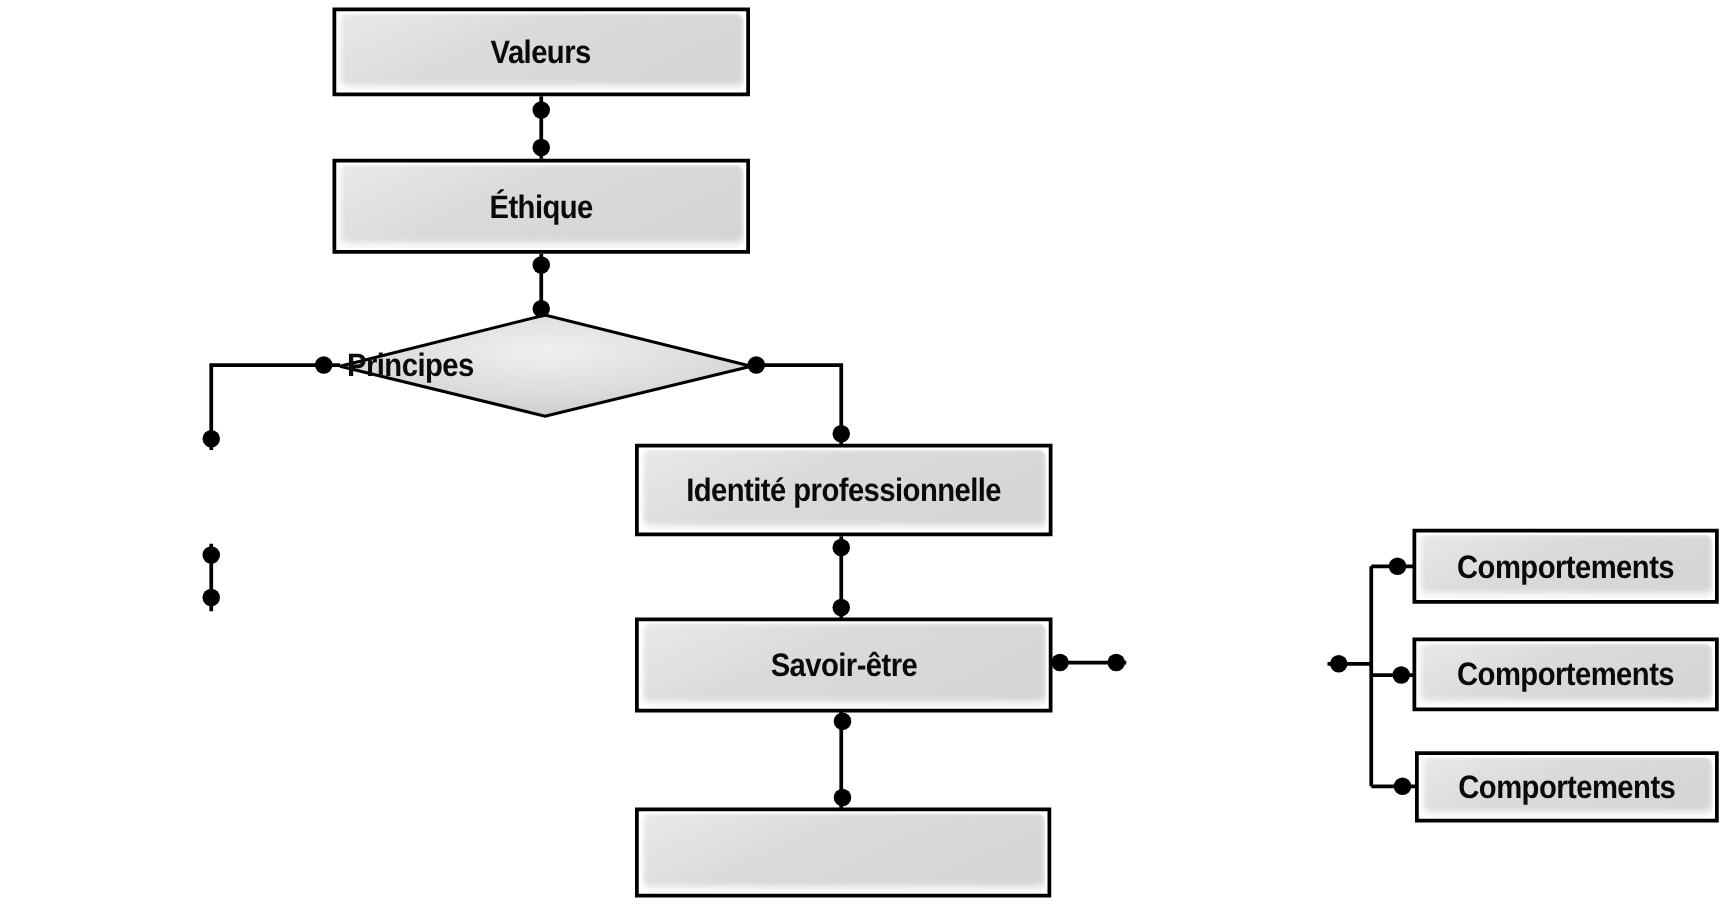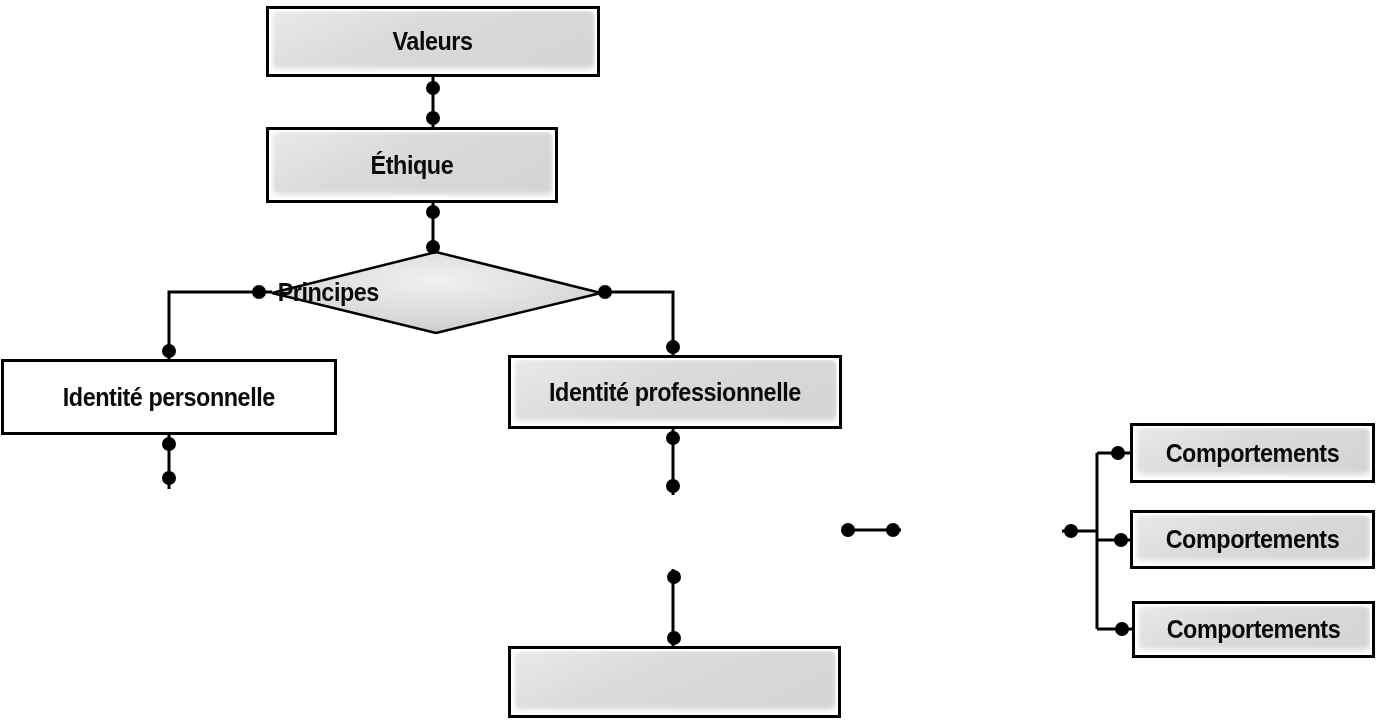--- a/index.html
+++ b/index.html
@@ -126,40 +126,40 @@
       <circle cx="1121" cy="540" r="7"></circle>
       <circle cx="1122" cy="629" r="7"></circle>
     </g>
   </svg>
 
   <div class="node" style="left:266px;top:6px;width:334px;height:71px">
     <div class="fill"></div>
     <span class="lbl">Valeurs</span>
   </div>
 
-  <div class="node" style="left:266px;top:127px;width:292px;height:76px">
+  <div class="node" style="left:266px;top:127px;width:334px;height:76px">
     <div class="fill"></div>
     <span class="lbl">Éthique</span>
   </div>
 
   <div class="diamond-label">
     <span class="lbl">Principes</span>
   </div>
 
-  <div class="node white" style="left:1px;top:359px;width:336px;height:76px">
-
-    <span class="lbl">Identité personnelle</span>
-  </div>
 
 
   <div class="node" style="left:508px;top:355px;width:334px;height:74px">
     <div class="fill"></div>
     <span class="lbl">Identité professionnelle</span>
   </div>
 
+  <div class="node" style="left:508px;top:494px;width:334px;height:76px">
+    <div class="fill"></div>
+    <span class="lbl">Savoir-être</span>
+  </div>
 
   <div class="node" style="left:508px;top:646px;width:333px;height:72px">
     <div class="fill"></div>
     <span class="lbl"></span>
   </div>
 
 
   <div class="node" style="left:1130px;top:423px;width:245px;height:60px">
     <div class="fill"></div>
     <span class="lbl">Comportements</span>

